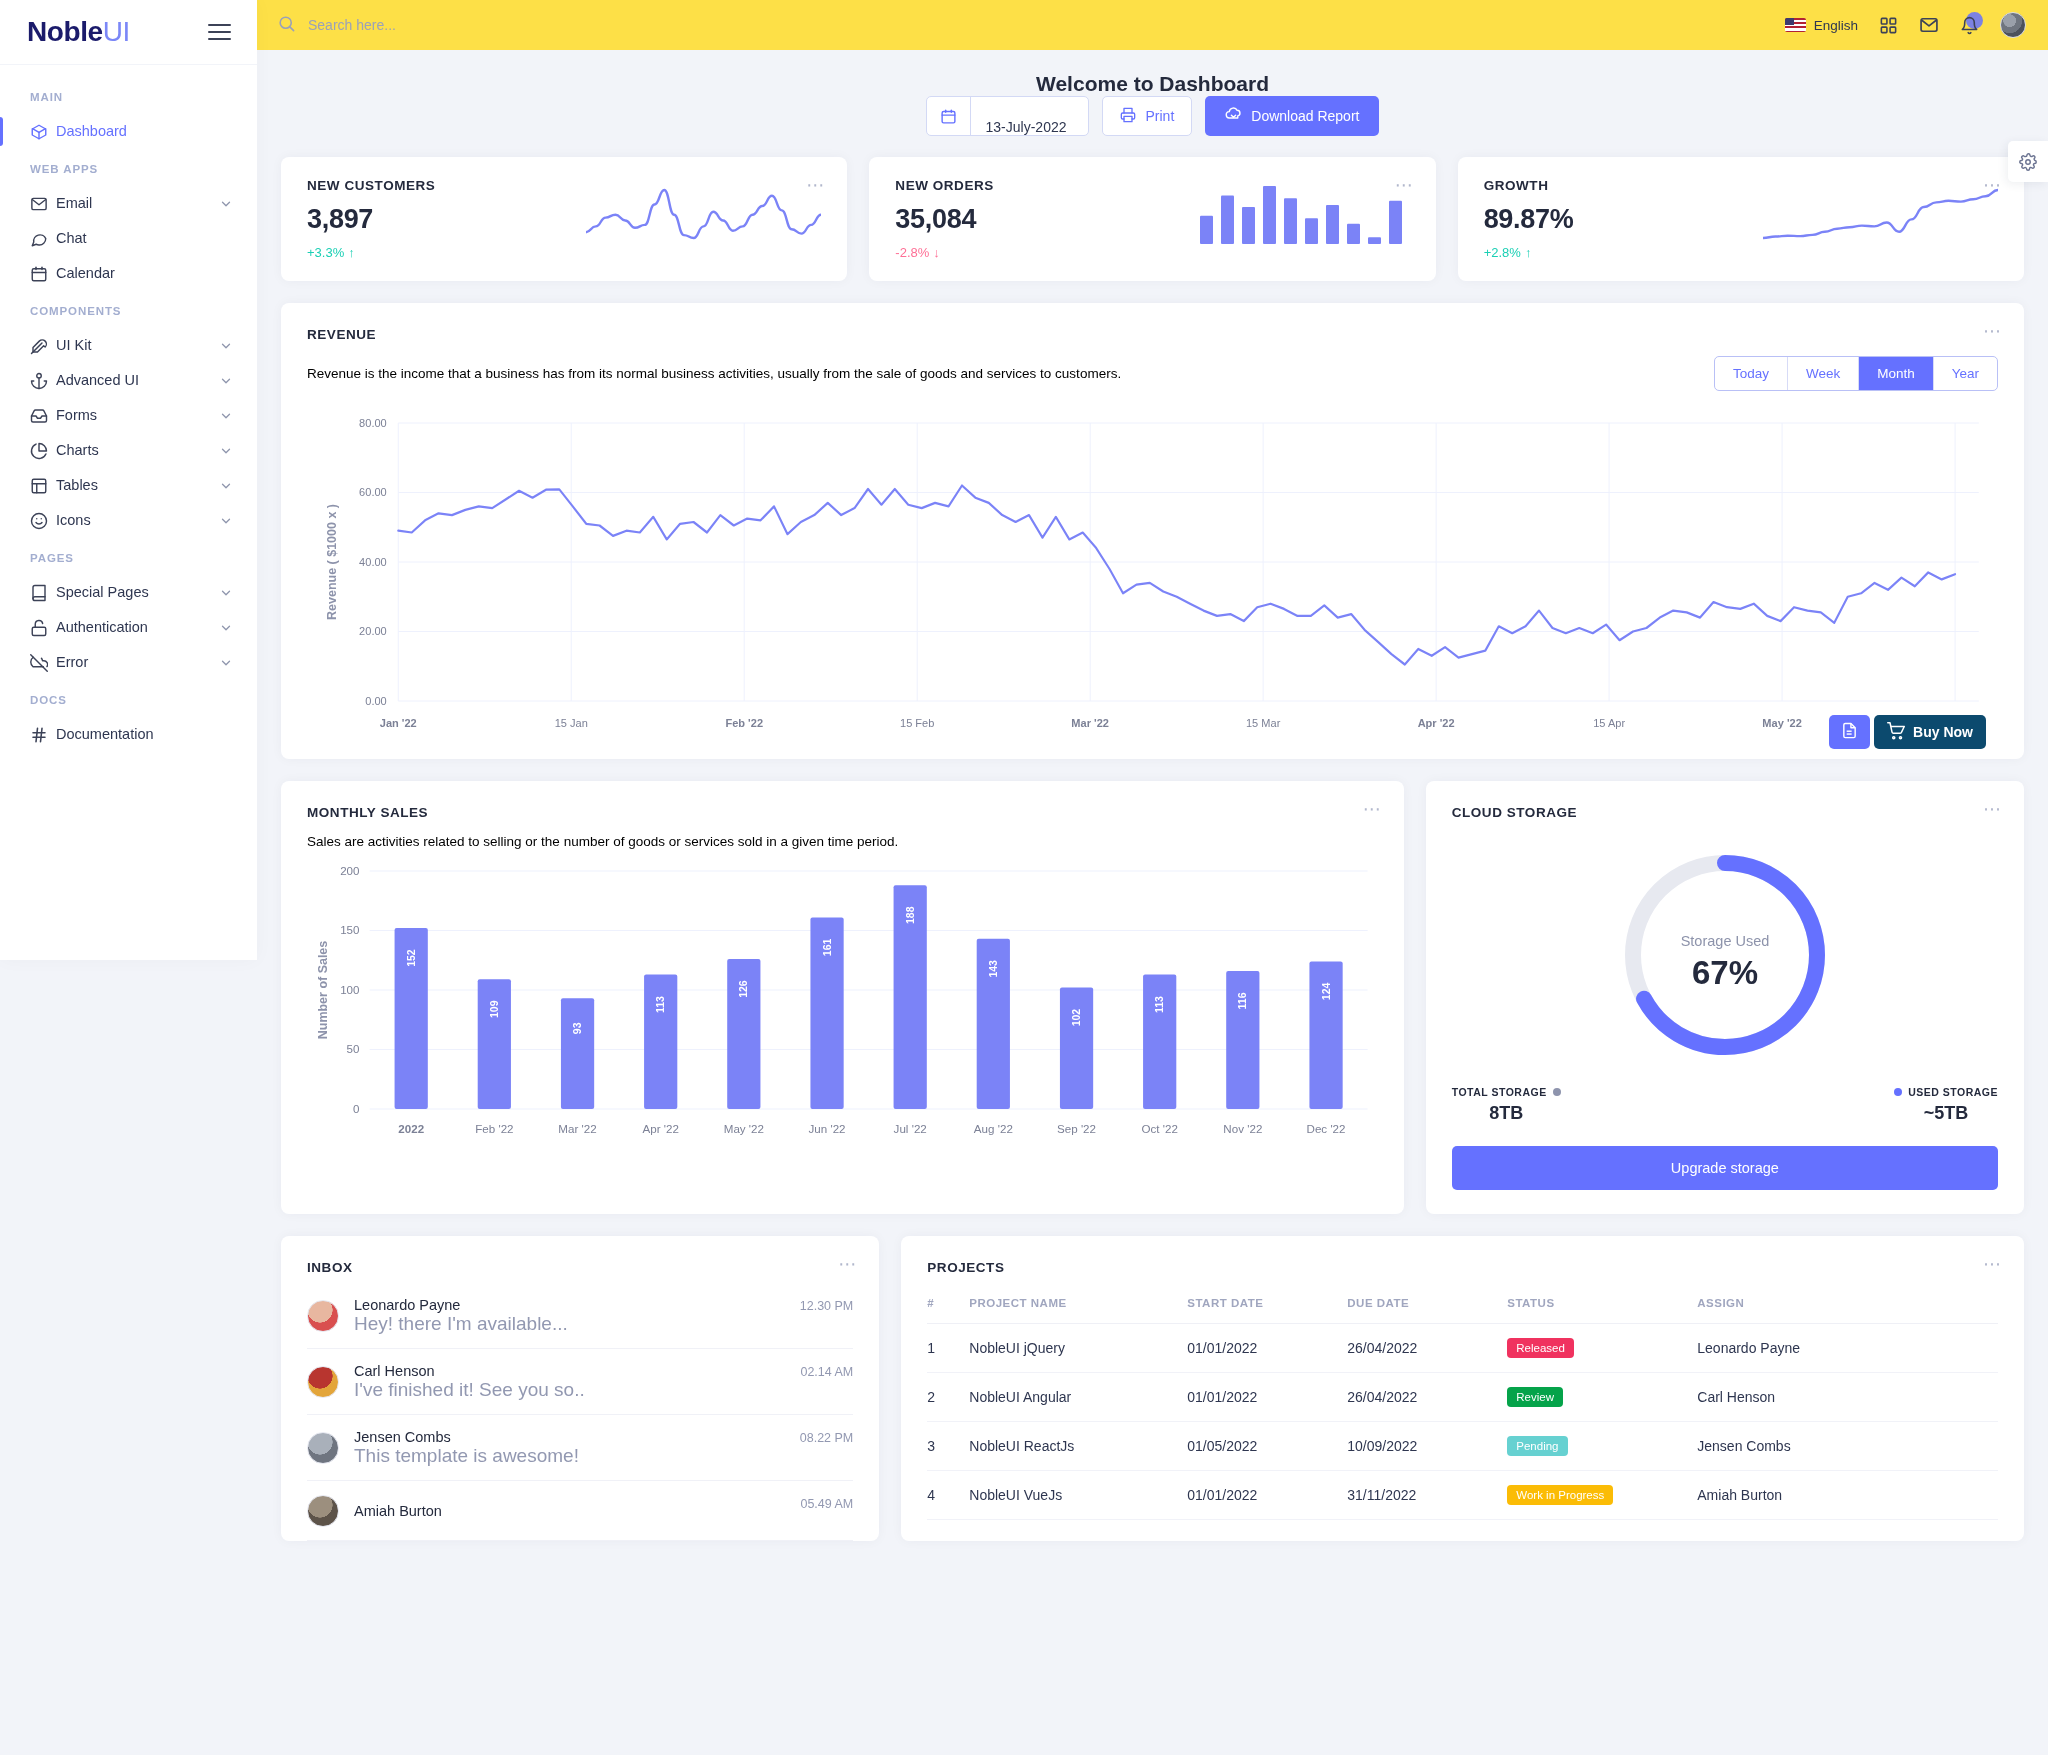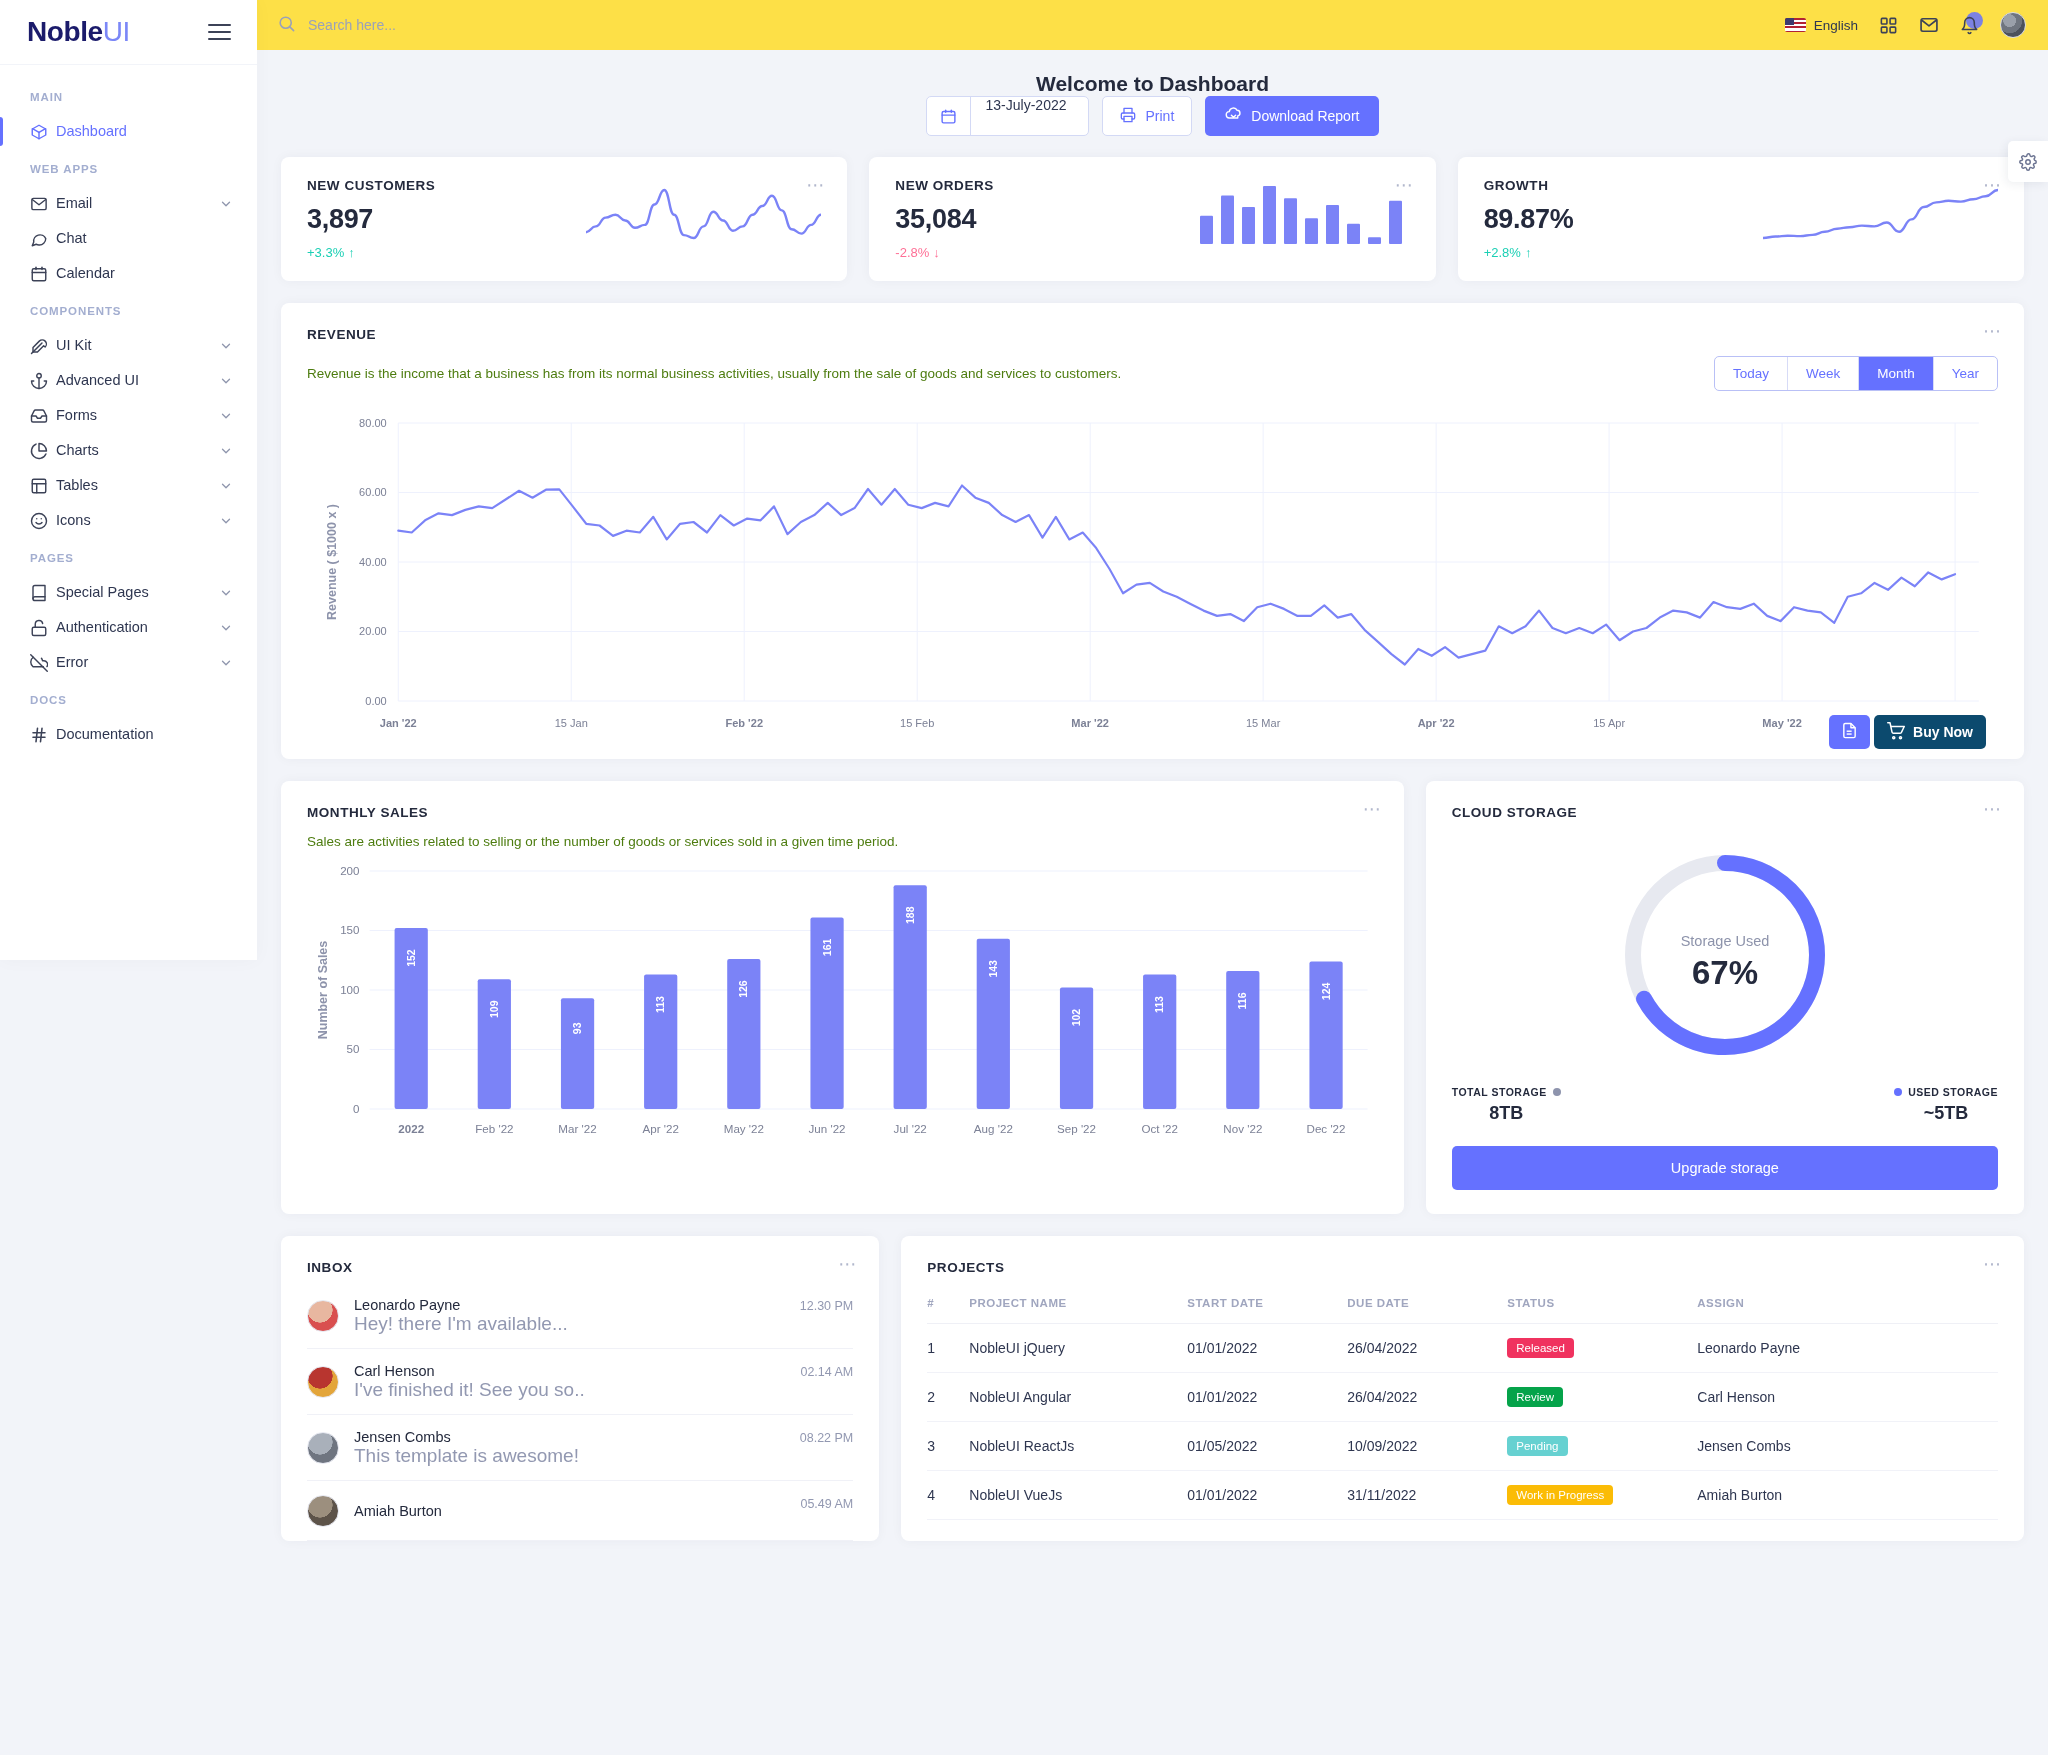--- a/index.html
+++ b/index.html
@@ -78,21 +78,21 @@
     width:26px;height:26px;border-radius:50%;cursor:pointer;
     background:radial-gradient(circle at 36% 32%, #9aa0aa 0 28%, #6f757f 29% 55%, #4c525c 56% 100%);
     border:1px solid #d8dbe6;
   }
 
   .content{padding:22px 24px 0 24px;flex:1;overflow:hidden;}
   .page-head{display:flex;align-items:center;justify-content:space-between;margin-bottom:21px;flex-direction:column;}
   .page-title{font-size:21px;font-weight:700;color:#242a3d;}
   .head-actions{display:flex;align-items:center;gap:13px;}
   .datepick{
-    display:flex;align-items:flex-start;background:#fff;border:1px solid #d3d9f5;
+    display:flex;align-items:flex-end;background:#fff;border:1px solid #d3d9f5;
     border-radius:5px;height:40px;overflow:hidden;
   }
   .datepick .dp-ico{
     width:44px;height:100%;display:flex;align-items:center;justify-content:center;
     border-right:1px solid #d3d9f5;color:#6571ff;
   }
   .datepick .dp-val{padding:0 22px 0 15px;font-size:14px;color:#2e3650;}
   .btn{
     display:flex;align-items:center;gap:9px;height:40px;padding:0 17px;
     border-radius:5px;font-size:14px;cursor:pointer;border:1px solid transparent;
@@ -104,21 +104,21 @@
     background:#fff;border-radius:8px;box-shadow:0 0 12px rgba(37,45,77,.045);
     padding:24px 26px 24px 26px;position:relative;
   }
   .card-title{
     font-size:13.5px;font-weight:700;letter-spacing:.55px;color:#242a3d;text-transform:uppercase;
   }
   .dots{
     position:absolute;right:22px;top:22px;color:#b1b7cc;font-size:18px;
     letter-spacing:1px;cursor:pointer;line-height:12px;
   }
-  .card-sub{font-size:13.5px;color:#4d7c0f;margin-top:14px;}
+  .card-sub{font-size:13.5px;color:#000000;margin-top:14px;}
 
   
   .stats-row{display:flex;gap:22px;margin-bottom:22px;}
   .stat-card{flex:1;min-width:0;display:flex;align-items:flex-start;height:124px;padding-top:21px;}
   .stat-left{flex:0 0 auto;}
   .stat-val{font-size:27px;font-weight:700;color:#242a3d;margin-top:11px;letter-spacing:-.3px;}
   .stat-delta{font-size:13px;margin-top:10px;display:flex;align-items:center;gap:4px;}
   .up{color:#1bcfb4;}
   .down{color:#fe7096;}
   .stat-spark{flex:1;min-width:0;display:flex;align-items:center;justify-content:flex-end;padding-left:10px;margin-top:4px;}

